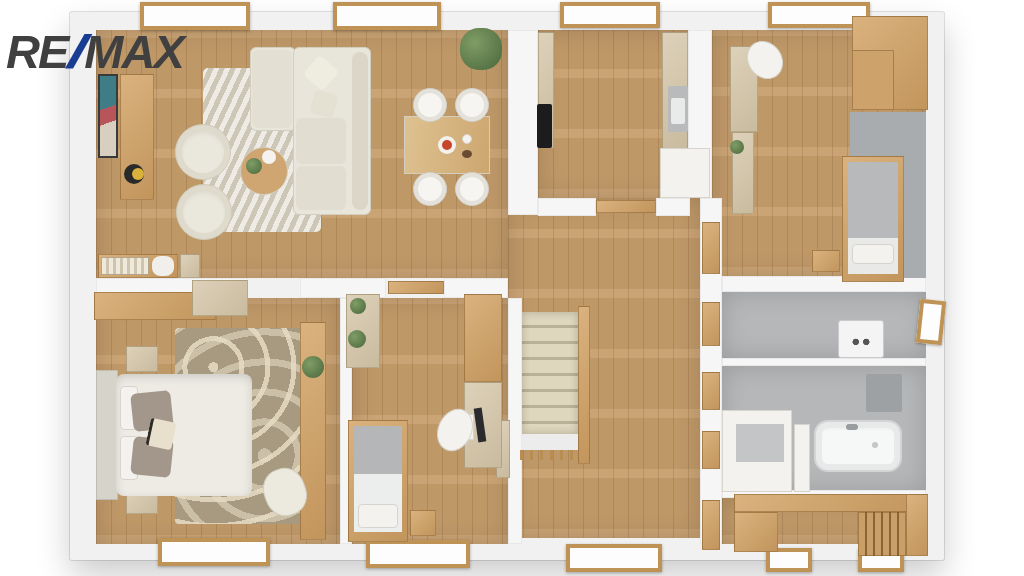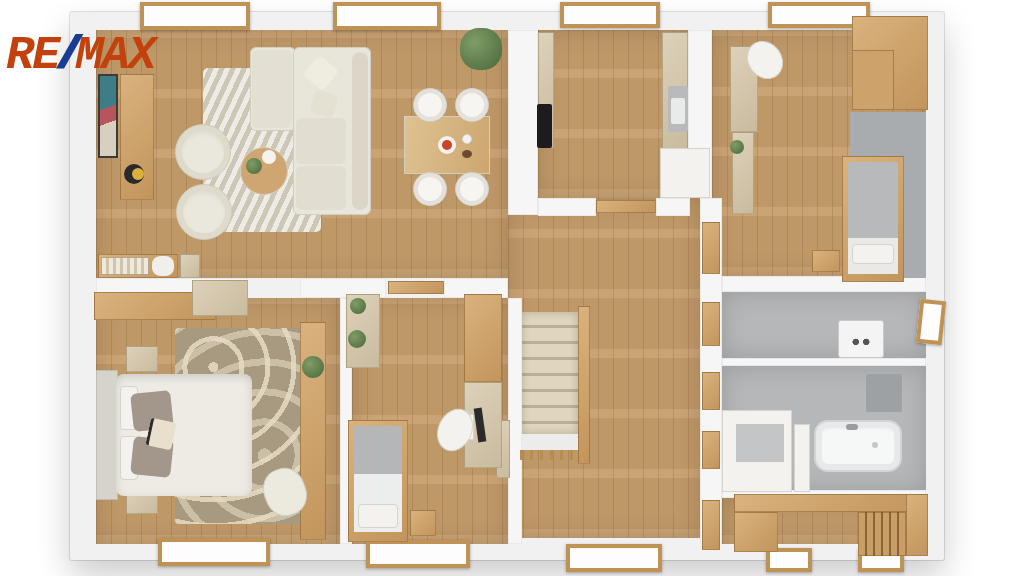--- a/index.html
+++ b/index.html
@@ -32,21 +32,21 @@
   .art{background:linear-gradient(160deg,#3f7d86 0 40%, #b8555a 40% 58%, #d8cfc0 58% 100%);border:2px solid #3a3a3a;}
   .chairRound{background:#eae7dd;border-radius:50%;border:1px solid #cfcaba;
     box-shadow:inset 0 0 0 6px #dfdbcc, inset 0 4px 8px rgba(0,0,0,.15);}
   .dchair{background:#f6f5f2;border-radius:50%;border:1px solid #d0cec6;box-shadow:inset 0 0 0 4px #e3e1da;}
   .boiler{background:#f4f4f5;border:1px solid #c9c9cc;
     background-image:radial-gradient(circle at 38% 58%, #555 3px, rgba(0,0,0,0) 3.5px),
                      radial-gradient(circle at 62% 58%, #555 3px, rgba(0,0,0,0) 3.5px);}
   .tub{background:#f6f7f7;border:2px solid #d2d4d5;border-radius:14px;box-shadow:inset 0 0 0 6px #e8eaea, inset 0 3px 6px rgba(0,0,0,.18);}
   .logo{position:absolute;left:6px;top:28px;font-weight:bold;font-style:italic;font-size:47px;
         letter-spacing:-2px;user-select:none;line-height:1;}
-  .logo .red{color:#c2410c;font-family:Liberation Mono, monospace;}
+  .logo .red{color:#404040;}
   .logo .blue{color:#1A3D94;display:inline-block;transform:scaleX(1.45);margin:0 3px;}
 </style>
 </head>
 <body>
 
 <div id="canvas">
   <div id="plan">
       <div class="it base" style="left: 70px; top: 12px; width: 874px; height: 548px;"></div>
       <div class="it plank shadow-in" style="left: 96px; top: 30px; width: 412px; height: 248px;"></div>
       <div class="it plank shadow-in" style="left: 538px; top: 30px; width: 152px; height: 168px;"></div>

